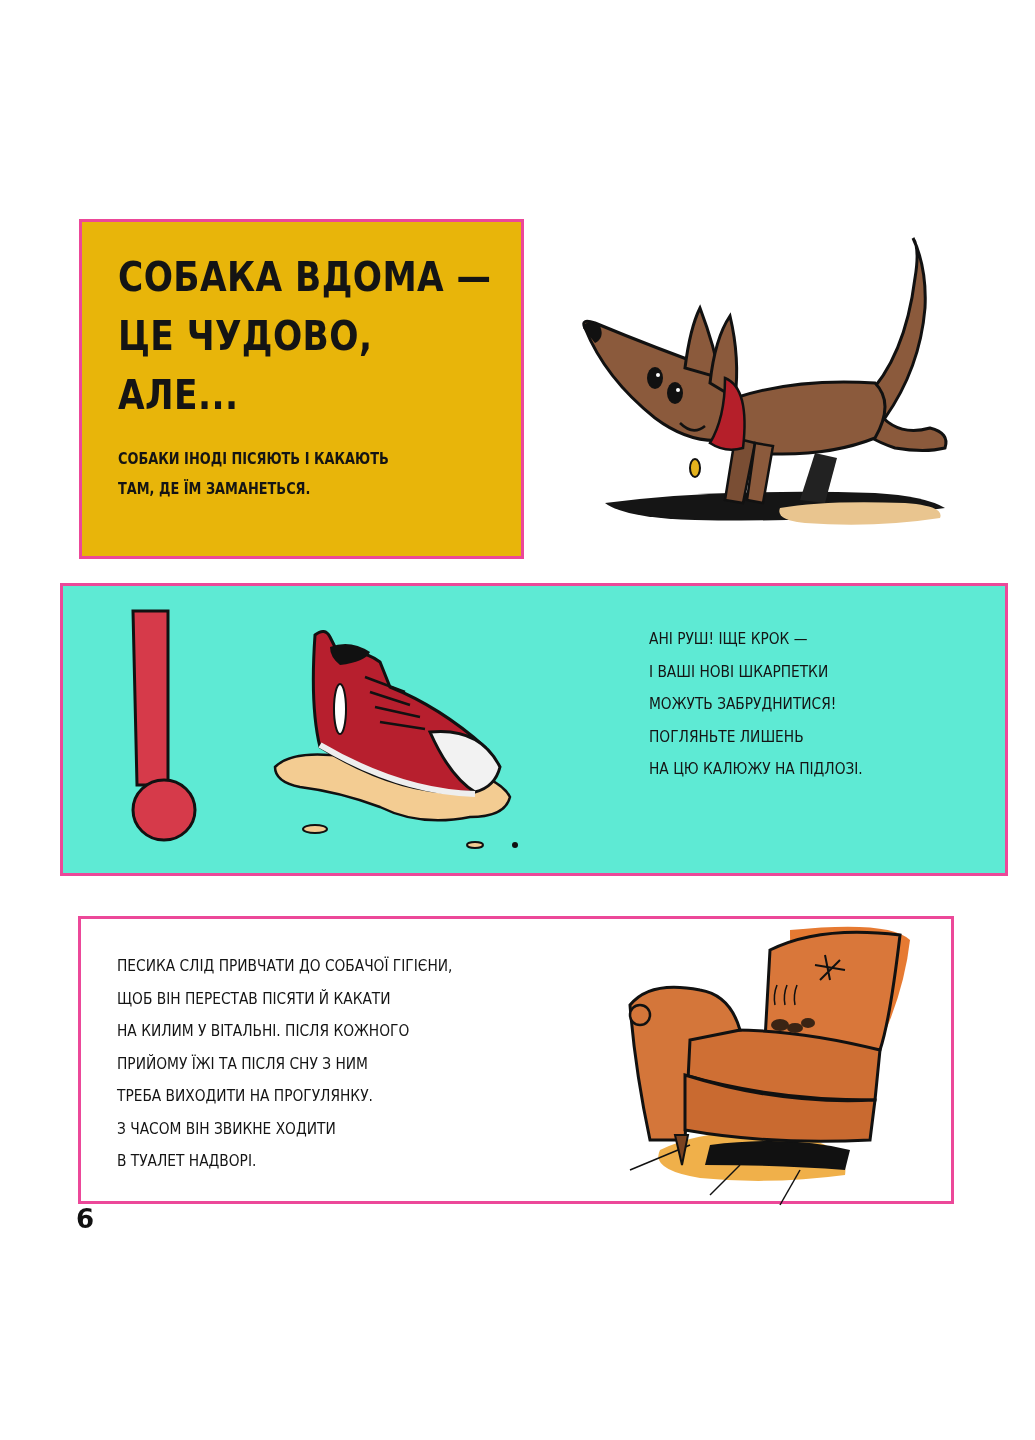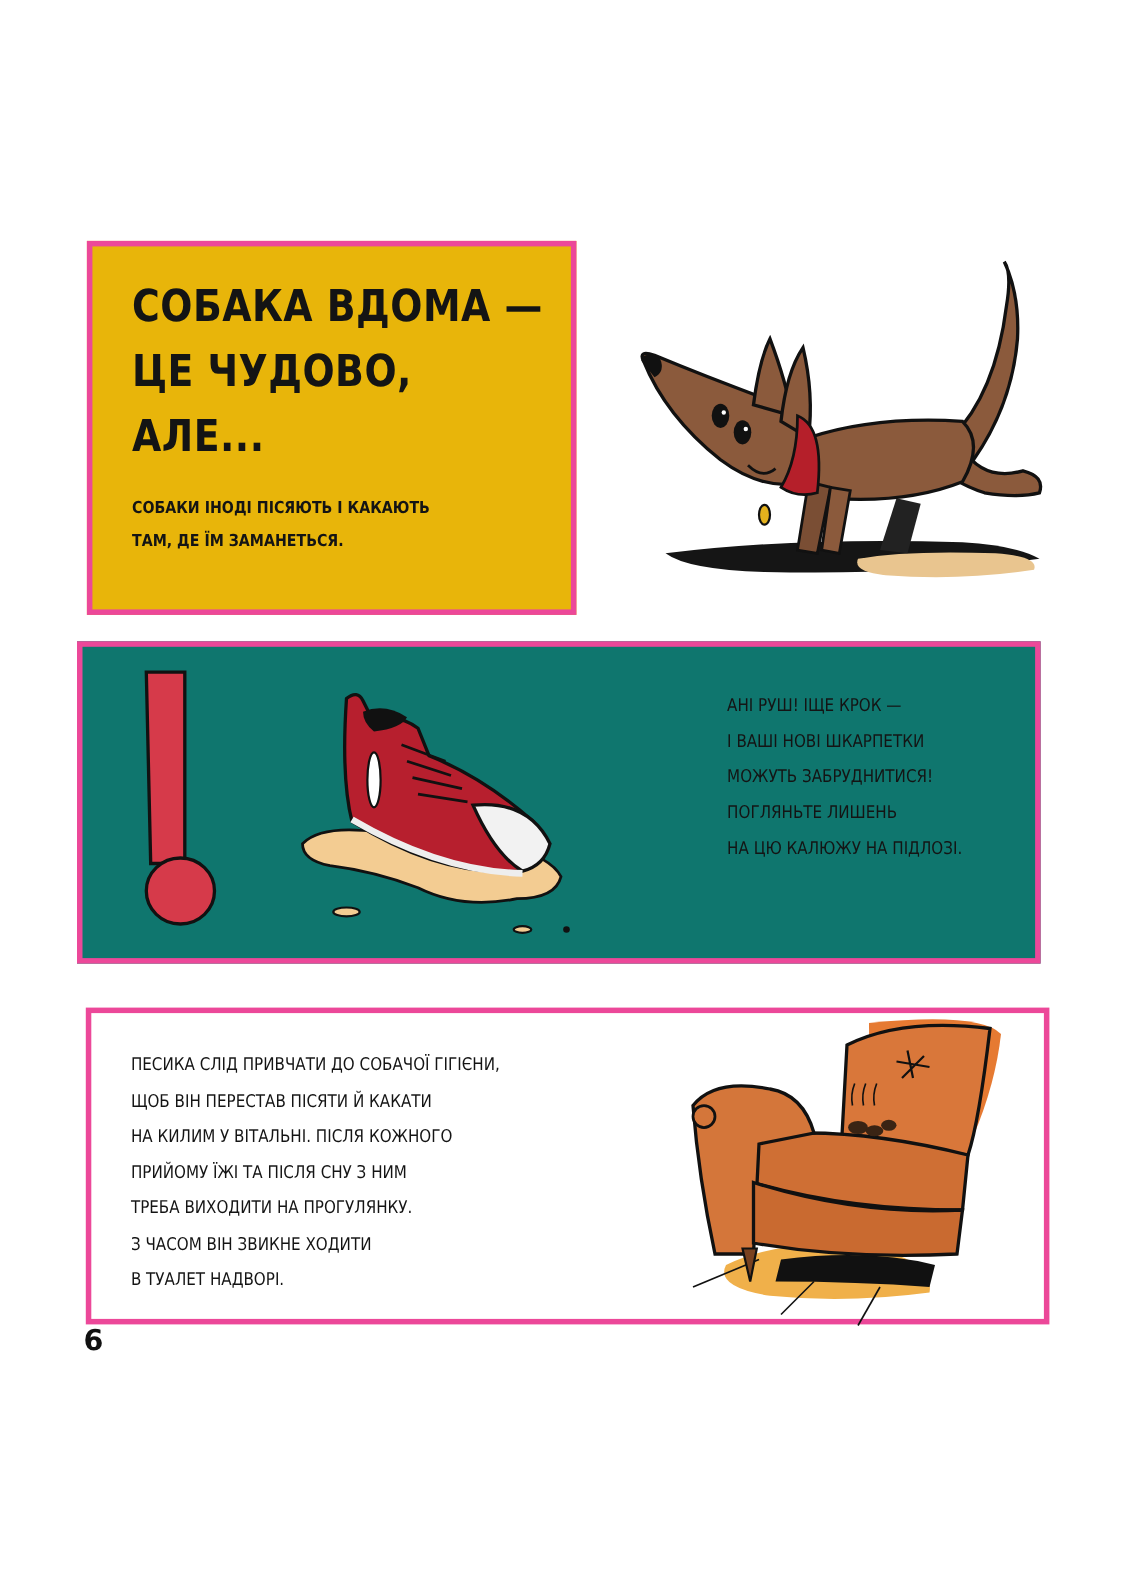--- a/index.html
+++ b/index.html
@@ -1,22 +1,22 @@
 <!DOCTYPE html>
 <html><head>
   <meta charset="utf-8">
   <style>
     html, body { margin: 0; padding: 0; }
     body {
       width: 1035px; height: 1440px; background: #ffffff; position: relative;
       font-family: "DejaVu Sans", sans-serif; color: #111; overflow: hidden;
     }
-    .panel { position: absolute; box-sizing: border-box; border: 5px solid #ec4899; }
+    .panel { position: absolute; box-sizing: border-box; border: 3px solid #ec4899; }
     #panel1 { left: 79px; top: 219px; width: 445px; height: 340px; background: #e8b50a; }
-    #panel2 { left: 70px; top: 583px; width: 876px; height: 293px; background: #0f766e; }
+    #panel2 { left: 60px; top: 583px; width: 948px; height: 293px; background: #5eead4; }
     #panel3 { left: 78px; top: 898px; width: 876px; height: 288px; background: #fff; margin-top: 18px; }
 
     .headline {
       position: absolute; left: 36px; top: 26px;
       font-family: "DejaVu Sans", sans-serif; font-weight: bold;
       font-size: 40px; line-height: 59px; letter-spacing: 0.5px; color: #141414;
       transform: scaleX(0.86); transform-origin: left top;
     }
     .headline div { white-space: nowrap; }
     .subtext {

